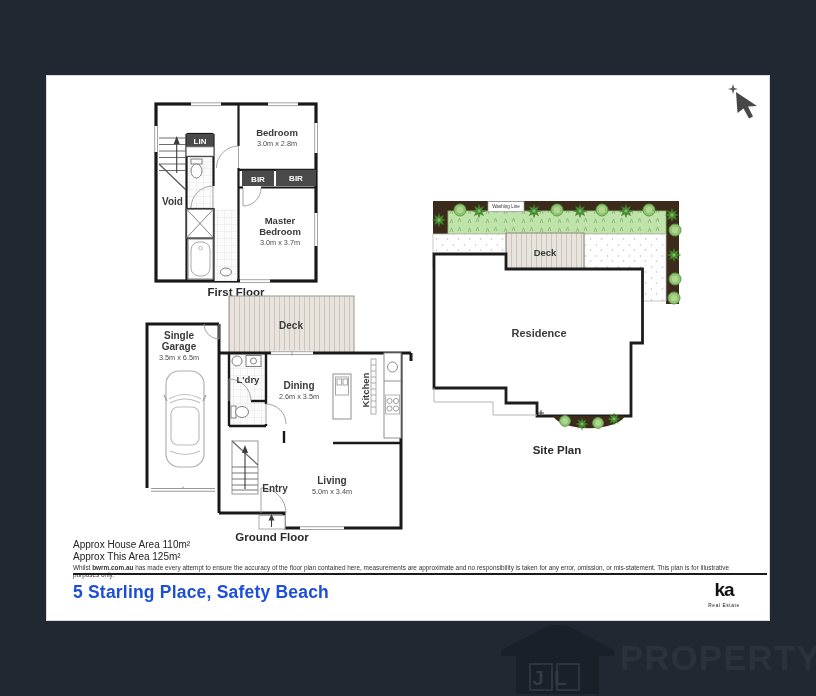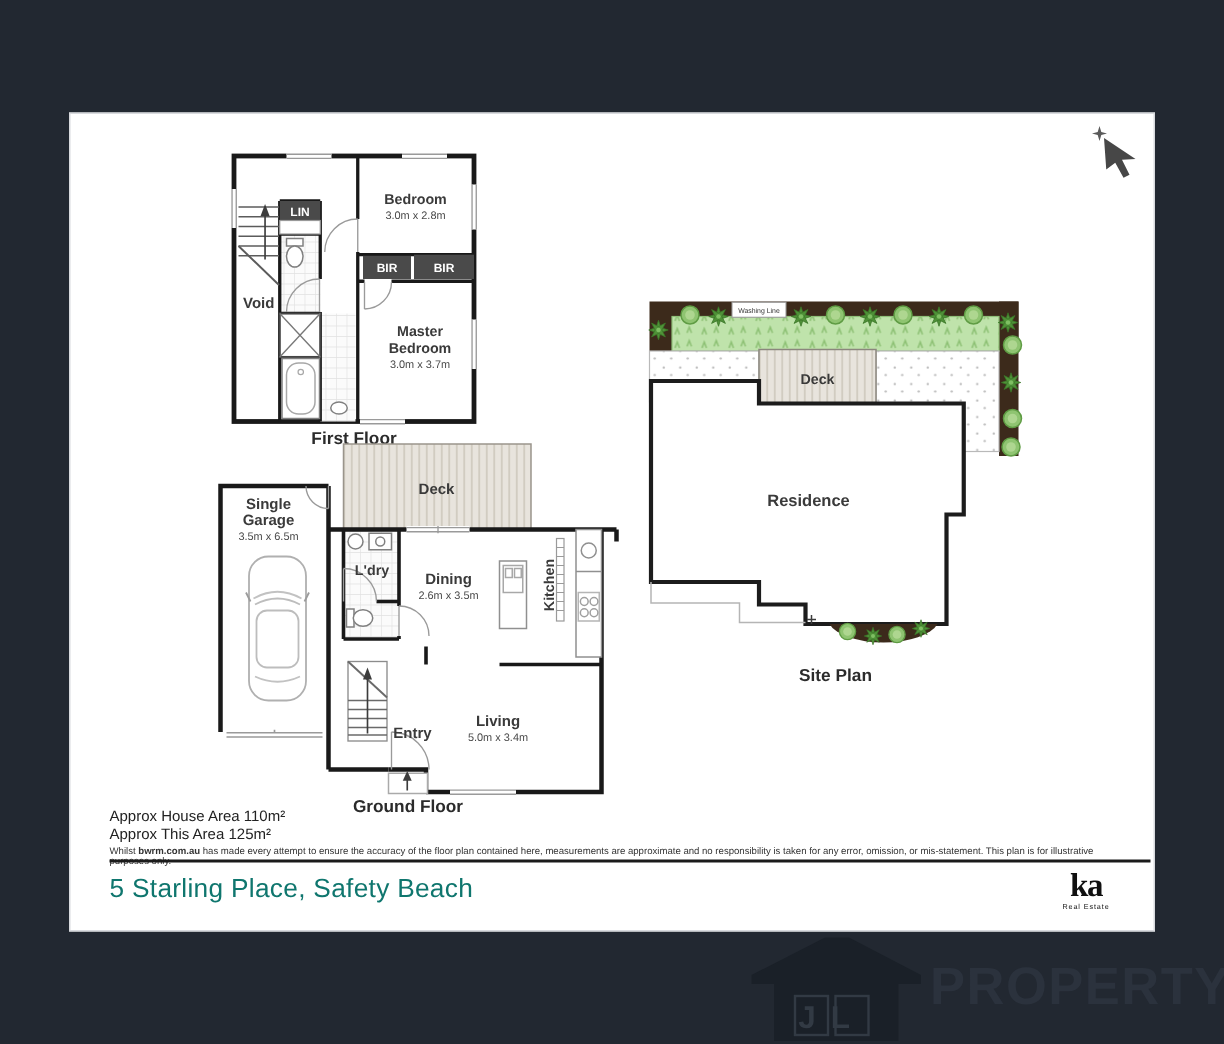--- a/index.html
+++ b/index.html
@@ -6,23 +6,23 @@
   .stage{position:relative;width:816px;height:696px;background:#222831;overflow:hidden;
          font-family:"Liberation Sans",sans-serif;}
   .card{position:absolute;left:46px;top:75px;width:724px;height:546px;background:#ffffff;
         border:1px solid #d8dade;box-sizing:border-box;}
   .plan{position:absolute;}
   .notes{position:absolute;left:26px;top:463px;color:#222;}
   .note-line{font-size:10px;line-height:11.5px;color:#222;}
   .disclaimer{margin-top:2px;font-size:6.4px;color:#333;width:672px;}
   .disclaimer b{font-weight:bold;}
   .divider{position:absolute;left:26px;top:497px;width:694px;height:2px;background:#1b1b1b;}
-  .address{position:absolute;left:26px;top:506px;font-size:17.5px;font-weight:normal;color:#0f766e;letter-spacing:.2px;}
+  .address{position:absolute;left:26px;top:506px;font-size:17.5px;font-weight:bold;color:#1d4ed8;letter-spacing:.2px;}
   .agency{position:absolute;right:10px;top:501px;text-align:center;color:#101010;width:70px;}
-  .agency .ka{font-family:Liberation Serif, serif;font-weight:bold;font-size:22px;line-height:26px;letter-spacing:-1px;}
+  .agency .ka{font-family:Liberation Sans, sans-serif;font-weight:bold;font-size:19px;line-height:26px;letter-spacing:-1px;}
   .agency .re{font-size:4.8px;letter-spacing:.6px;margin-top:0px;}
   .watermark{position:absolute;left:500px;top:620px;display:flex;align-items:center;height:76px;}
   .wm-text{font-size:35px;font-weight:bold;color:#2b323d;letter-spacing:1px;margin-left:2px;line-height:76px;}
   svg text{font-family:"Liberation Sans",sans-serif;}
   .rl{font-weight:bold;fill:#3a3a3a;}   
   .dl{fill:#4a4a4a;}                    
   .ft{font-weight:bold;fill:#2b2b2b;}   
 </style>
 </head>
 <body>

